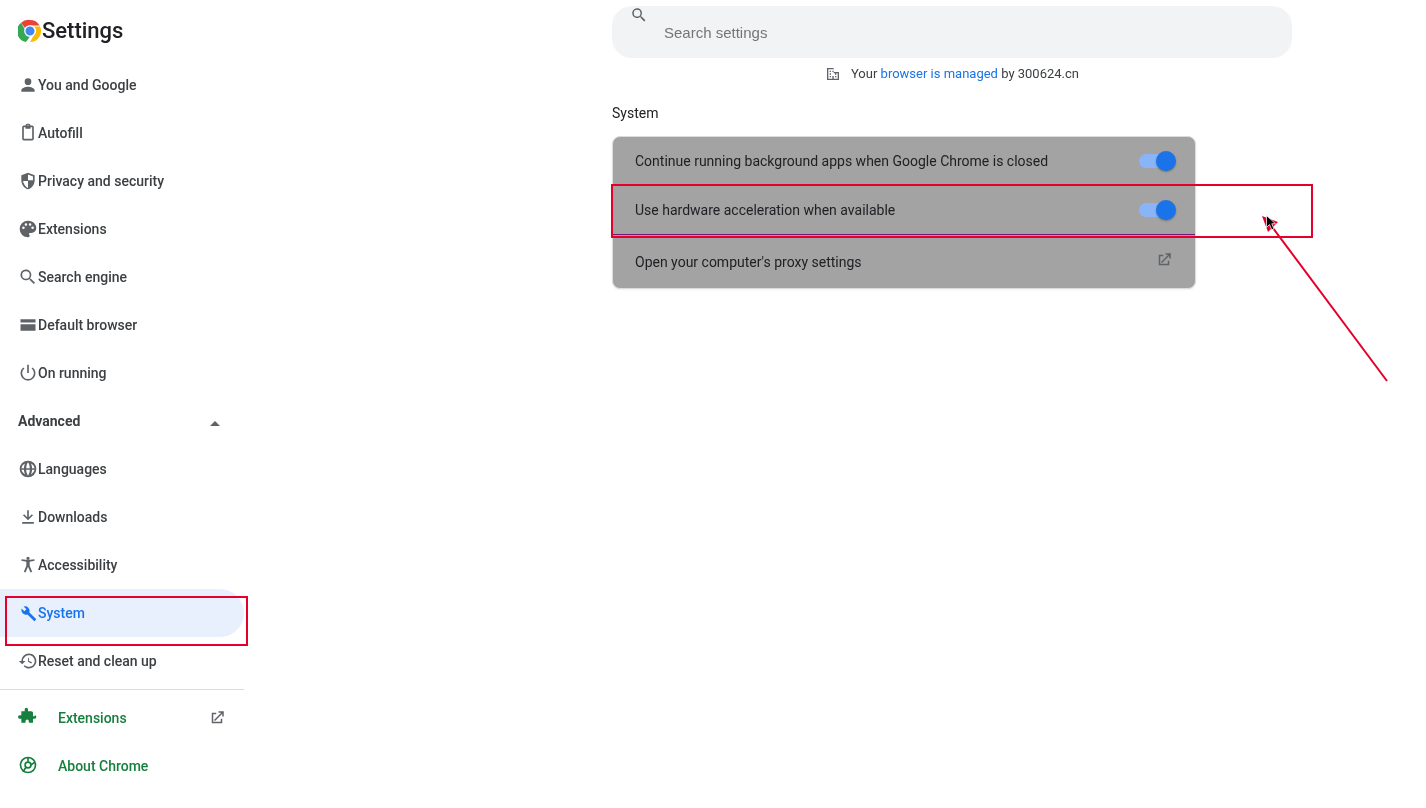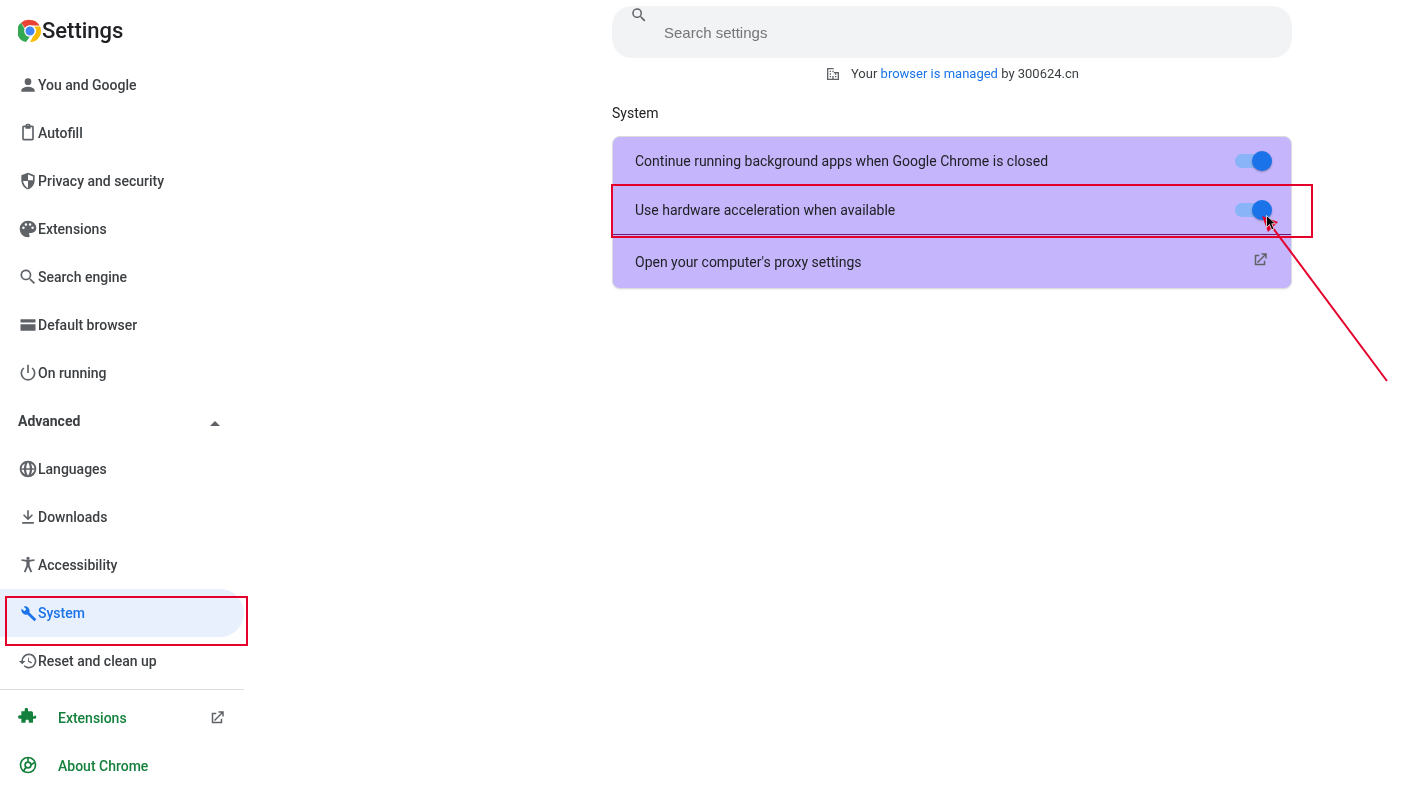--- a/index.html
+++ b/index.html
@@ -126,25 +126,25 @@
     position: absolute;
     top: 105px;
     left: 368px;
     font-size: 14px;
     color: #202124;
   }
   .card {
     position: absolute;
     top: 136px;
     left: 368px;
-    width: 680px;
+    width: 584px;
     border: 1px solid #dadce0;
     border-radius: 8px;
     box-shadow: 0 1px 2px rgba(60,64,67,0.08);
-    background: #c4b5fd;
+    background: #a3a3a3;
   }
   .row {
     display: flex;
     align-items: center;
     justify-content: space-between;
     padding: 16px 22px;
     font-size: 14px;
     color: #202124;
     border-top: 1px solid #701a75;
     cursor: pointer;

